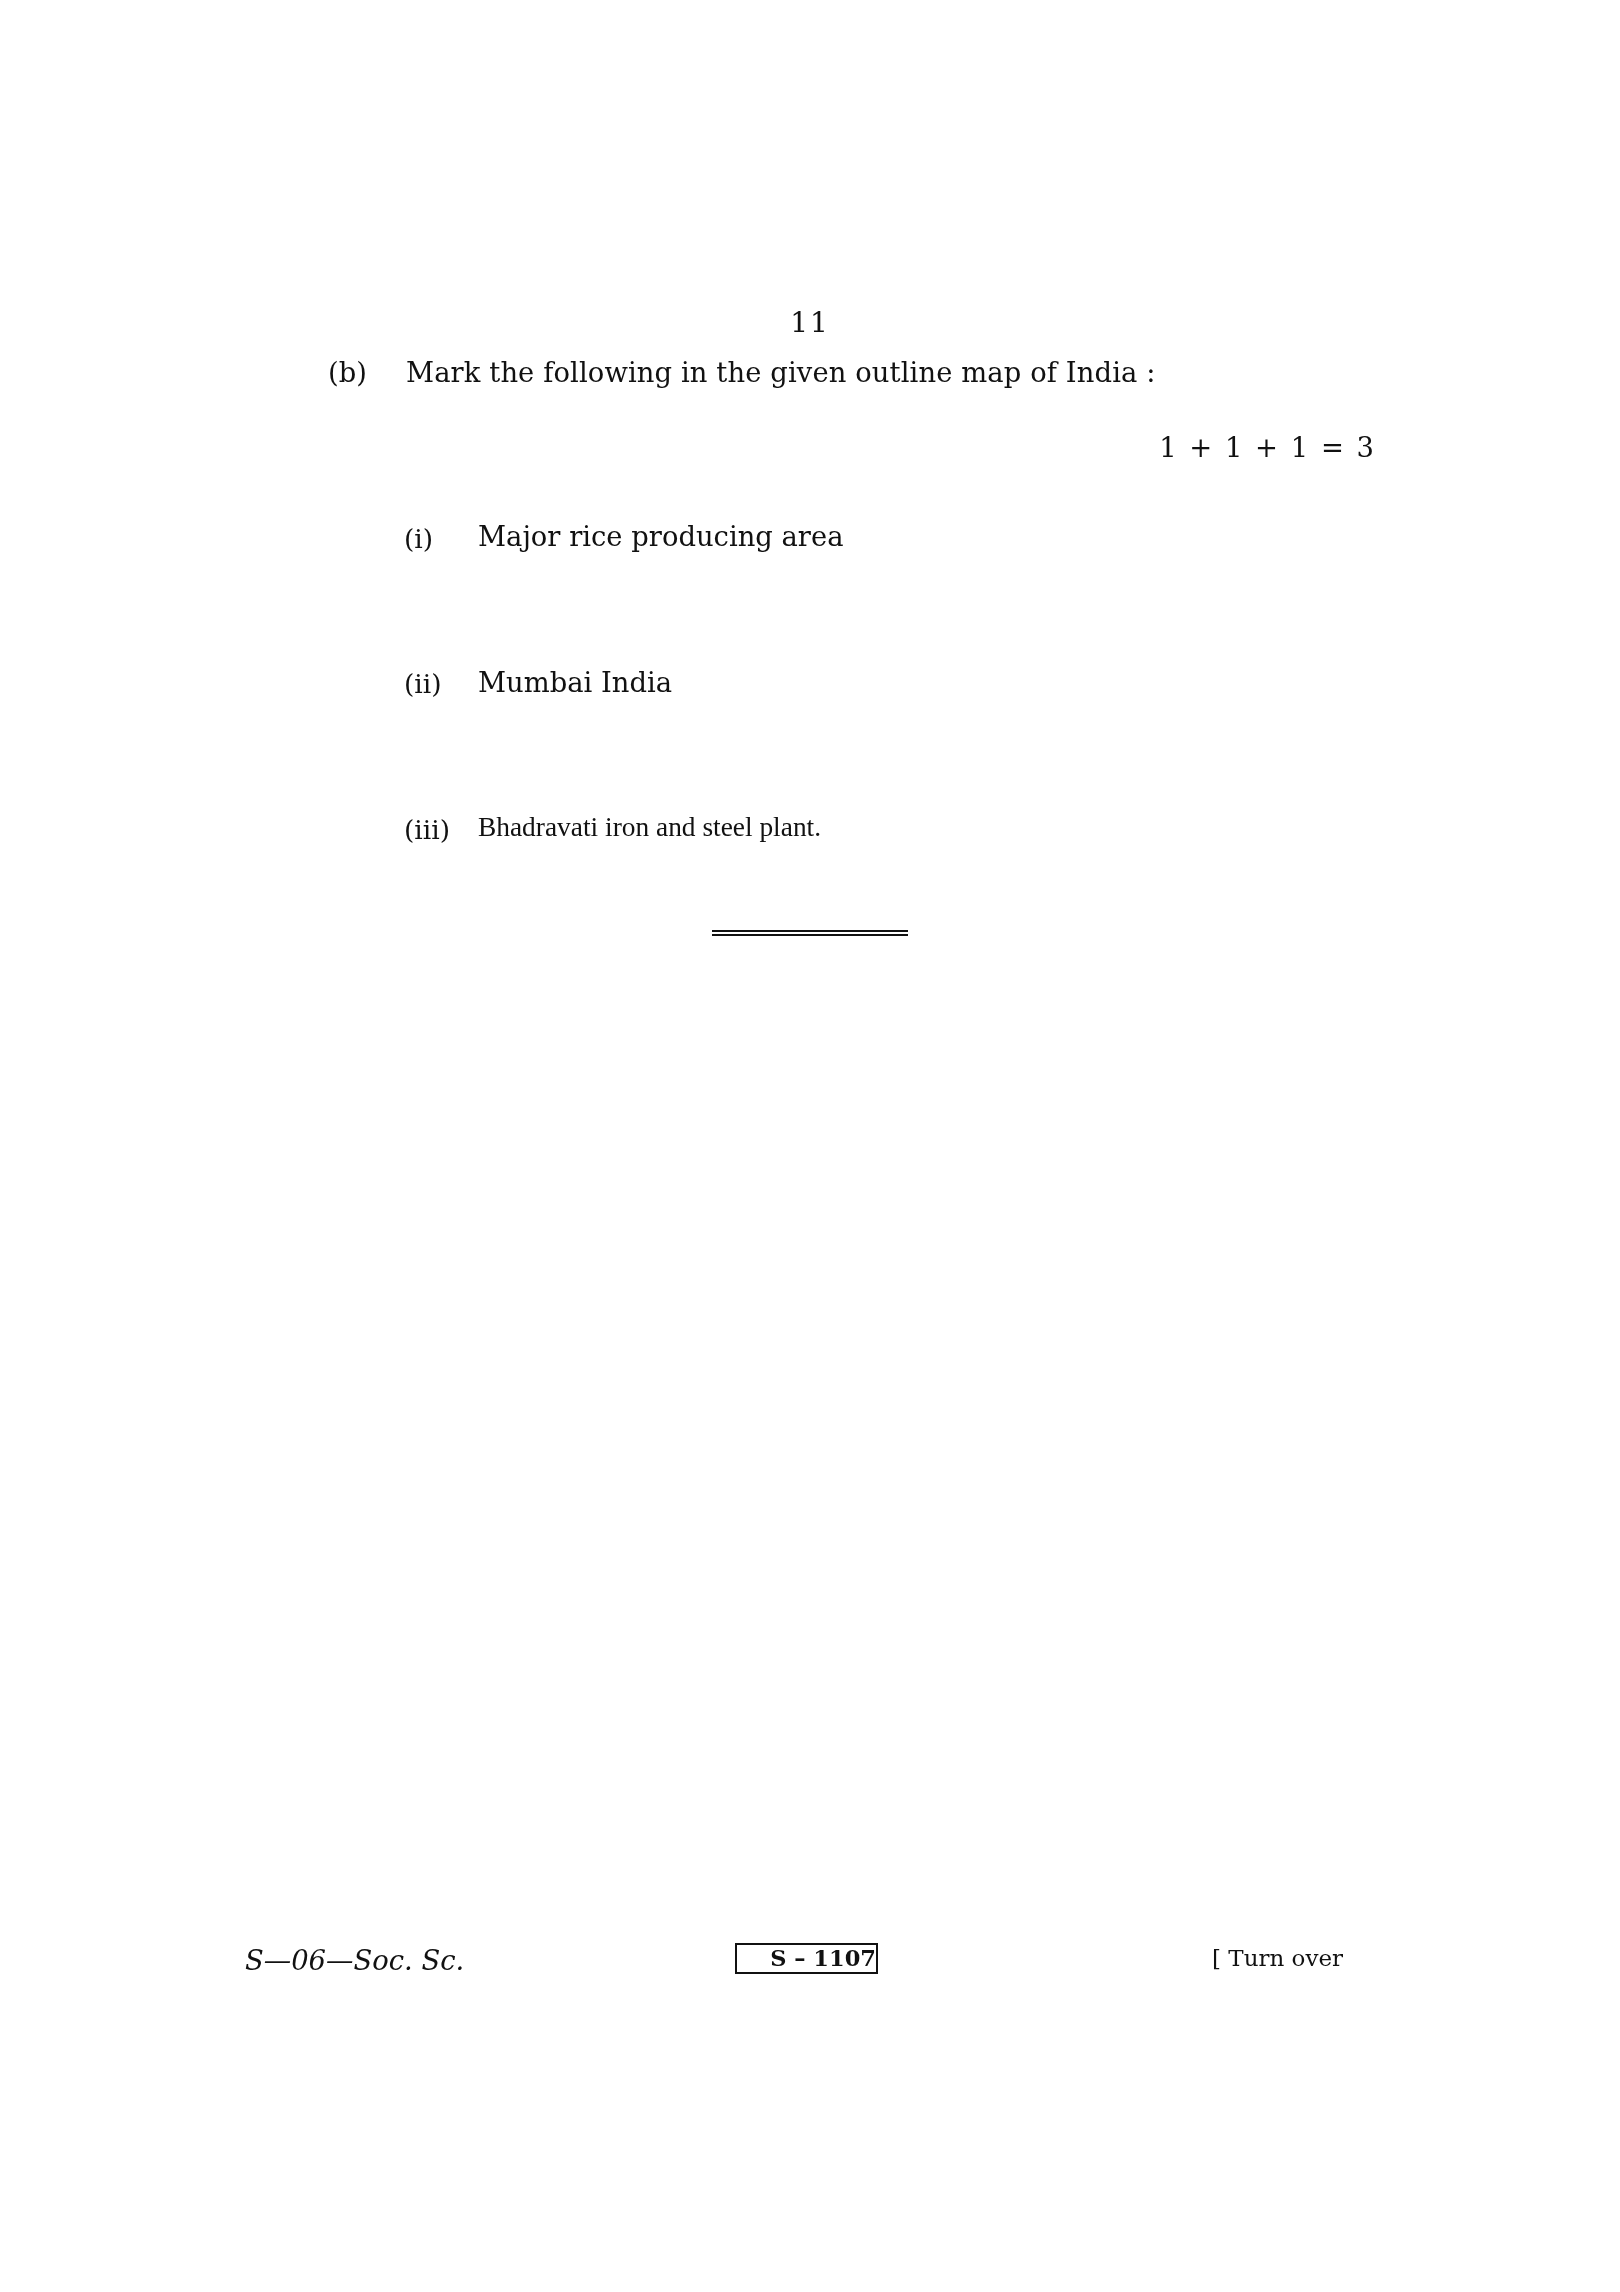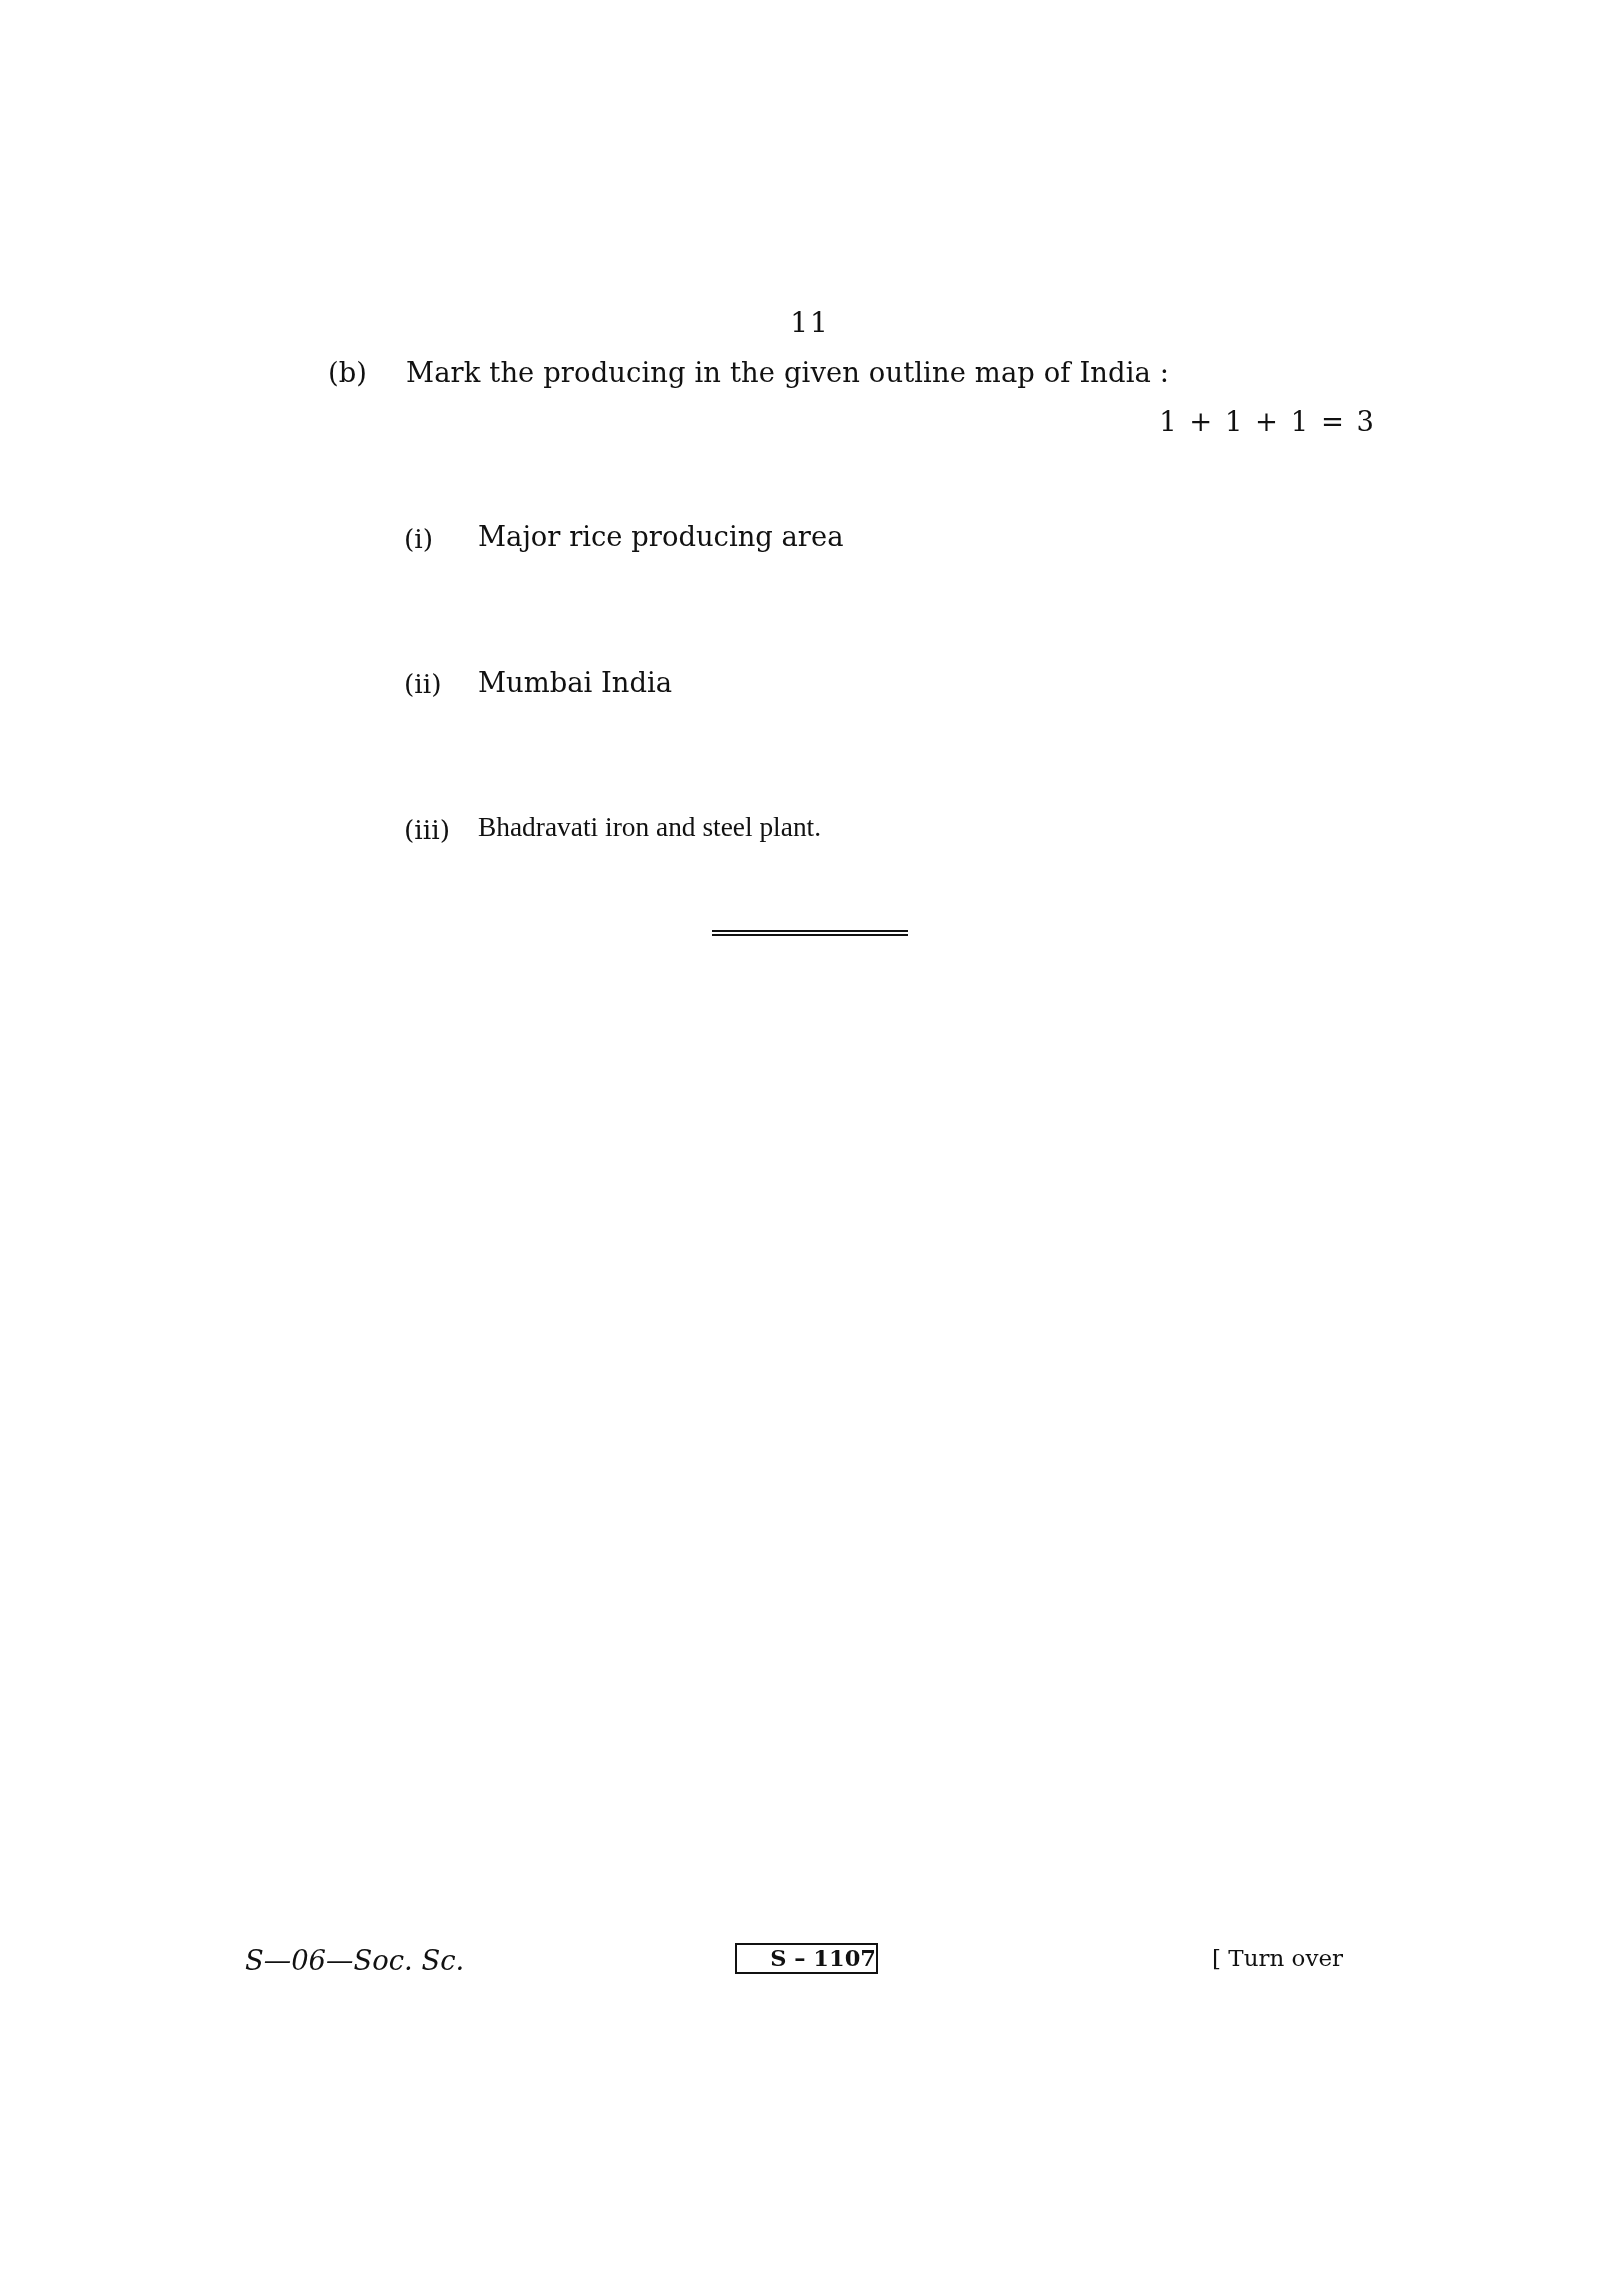--- a/index.html
+++ b/index.html
@@ -28,21 +28,21 @@
       left: 328px; top: 357px;
       font-size: 27.4px;
     }
     .q-text {
       left: 406px; top: 357px;
       font-size: 27.4px;
       letter-spacing: 0.1px;
     }
 
     .marks {
-      right: 245px; top: 406px;
+      right: 245px; top: 432px;
       font-size: 27.4px;
       letter-spacing: 1px;
       word-spacing: 2px;
     }
 
     .item-label {
       left: 404px;
       font-size: 26.5px;
     }
     .item-text {
@@ -77,21 +77,21 @@
       left: 1212px; top: 1945px;
       font-size: 23px;
     }
   </style>
 </head>
 <body>
 
 <div class="abs page-number">11</div>
 
 <div class="abs q-label">(b)</div>
-<div class="abs q-text">Mark the producing in the given outline map of India :</div>
+<div class="abs q-text">Mark the following in the given outline map of India :</div>
 
 <div class="abs marks">1 + 1 + 1 = 3</div>
 
 <div>
   <div class="abs item-label" style="top:523px;">(i)</div>
   <div class="abs item-text" style="top:521px;">Major rice producing area</div>
 
   <div class="abs item-label" style="top:668px;">(ii)</div>
   <div class="abs item-text" style="top:667px;">Mumbai India</div>
 

